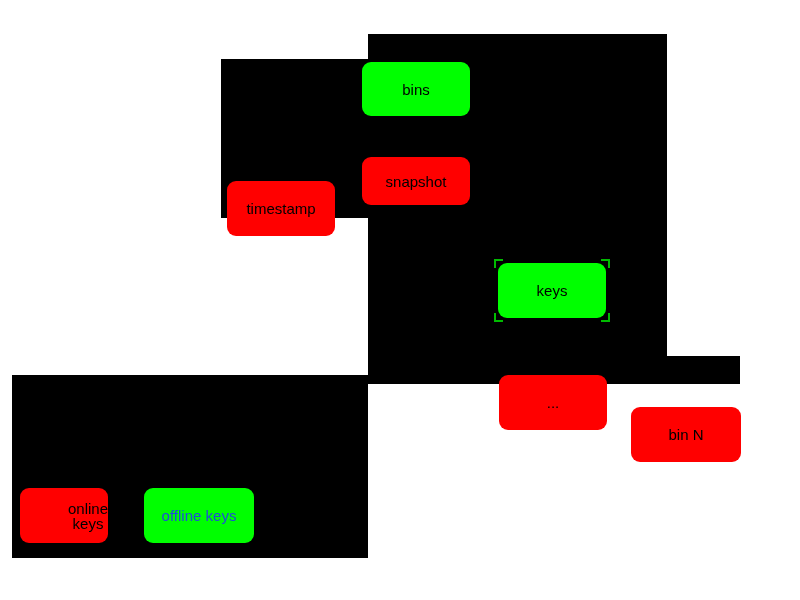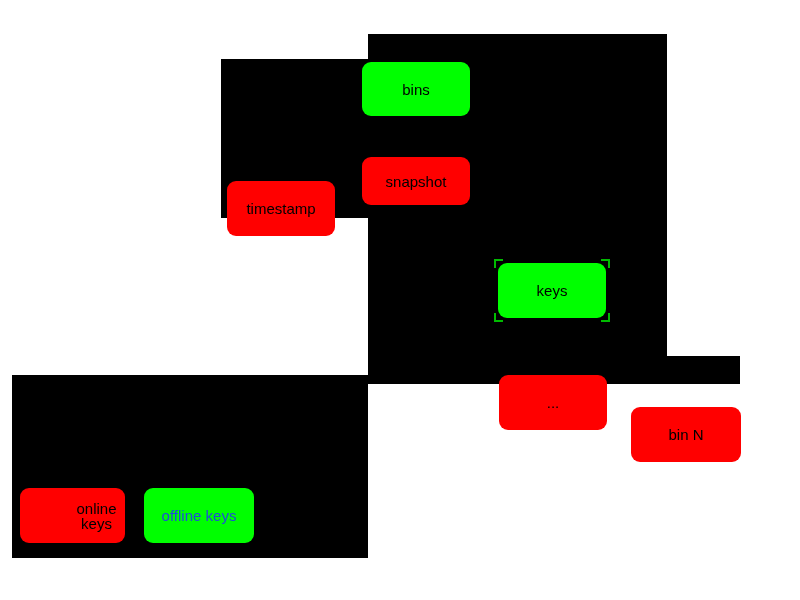--- a/index.html
+++ b/index.html
@@ -90,19 +90,19 @@
       <span class="handle tr" style="border-color: rgb(0, 187, 0);"></span>
       <span class="handle bl" style="border-color: rgb(0, 187, 0);"></span>
       <span class="handle br" style="border-color: rgb(0, 187, 0);"></span>
     </div>
     <div class="node red" style="left: 499px; top: 375px; width: 108px; height: 55px; background: rgb(255, 0, 0);">
       <span class="node-label" style="color: rgb(0, 0, 0);">...</span>
     </div>
     <div class="node red" style="left: 631px; top: 375px; width: 110px; height: 55px; background: rgb(255, 0, 0); margin-top: 32px;">
       <span class="node-label" style="color: rgb(0, 0, 0);">bin N</span>
     </div>
-    <div class="node red" style="left: 20px; top: 488px; width: 105px; height: 55px; background: rgb(255, 0, 0); padding-left: 48px;">
+    <div class="node red" style="left: 20px; top: 488px; width: 88px; height: 55px; background: rgb(255, 0, 0); padding-left: 48px;">
       <span class="node-label" style="color: rgb(0, 0, 0);">online keys</span>
     </div>
     <div class="node green" style="left: 144px; top: 488px; width: 110px; height: 55px; background: rgb(0, 255, 0);">
       <span class="node-label" style="color: #1d4ed8;">offline keys</span>
     </div>
   </div>
 
 </body></html>

